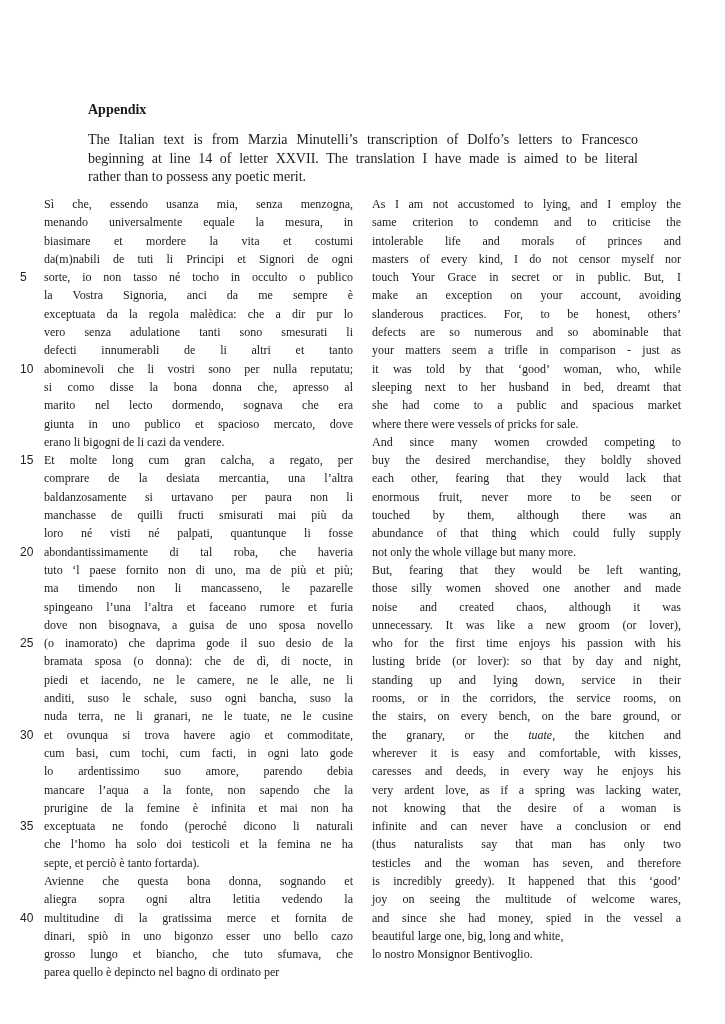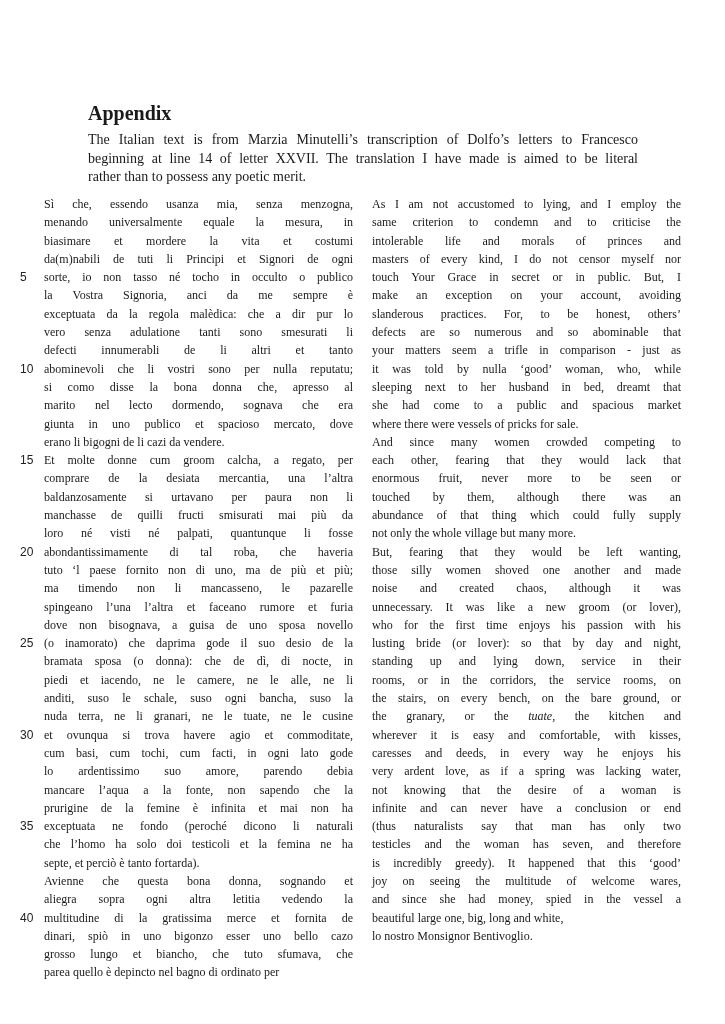--- a/index.html
+++ b/index.html
@@ -1,18 +1,18 @@
 <!DOCTYPE html>
 <html><head>
 <meta charset="utf-8">
 <style>
   html, body { margin: 0; padding: 0; background: #ffffff; }
   body { width: 725px; height: 1024px; position: relative; overflow: hidden;
          font-family: "Liberation Serif", "DejaVu Serif", serif; color: #1a1a1a; }
-  .heading { position: absolute; left: 88px; top: 102px; font-size: 20px; font-weight: bold; margin: 0; }
+  .heading { position: absolute; left: 88px; top: 102px; font-size: 14px; font-weight: bold; margin: 0; }
   .intro { position: absolute; left: 88px; top: 131px; width: 550px; font-size: 14px; line-height: 18.5px;
            text-align: justify; margin: 0; }
   .intro-line { display: block; text-align: justify; text-align-last: justify; white-space: nowrap; }
   .intro-line.last { text-align-last: left; }
   .col { position: absolute; top: 195px; font-size: 12px; line-height: 18.3px; }
   .col.left { left: 44px; width: 309px; }
   .col.right { left: 372px; width: 309px; }
   .ln { display: block; position: relative; height: 18.3px; white-space: nowrap;
         text-align: justify; text-align-last: justify; }
   .ln.end { text-align-last: left; }
@@ -50,21 +50,21 @@
     <span class="ln">sorte, io non tasso né tocho in occulto o publico</span>
     <span class="ln">la Vostra Signoria, anci da me sempre è</span>
     <span class="ln">exceptuata da la regola malèdica: che a dir pur lo</span>
     <span class="ln">vero senza adulatione tanti sono smesurati li</span>
     <span class="ln">defecti innumerabli de li altri et tanto</span>
     <span class="ln">abominevoli che li vostri sono per nulla reputatu;</span>
     <span class="ln">si como disse la bona donna che, apresso al</span>
     <span class="ln">marito nel lecto dormendo, sognava che era</span>
     <span class="ln">giunta in uno publico et spacioso mercato, dove</span>
     <span class="ln end">erano li bigogni de li cazi da vendere.</span>
-    <span class="ln">Et molte donne cum groom calcha, a regato, per</span>
+    <span class="ln">Et molte long cum gran calcha, a regato, per</span>
     <span class="ln">comprare de la desiata mercantia, una l’altra</span>
     <span class="ln">baldanzosamente si urtavano per paura non li</span>
     <span class="ln">manchasse de quilli fructi smisurati mai più da</span>
     <span class="ln">loro né visti né palpati, quantunque li fosse</span>
     <span class="ln">abondantissimamente di tal roba, che haveria</span>
     <span class="ln">tuto ‘l paese fornito non di uno, ma de più et più;</span>
     <span class="ln">ma timendo non li mancasseno, le pazarelle</span>
     <span class="ln">spingeano l’una l’altra et faceano rumore et furia</span>
     <span class="ln">dove non bisognava, a guisa de uno sposa novello</span>
     <span class="ln">(o inamorato) che daprima gode il suo desio de la</span>
@@ -90,25 +90,26 @@
 <div class="col right" id="col-english">
     <span class="ln">As I am not accustomed to lying, and I employ the</span>
     <span class="ln">same criterion to condemn and to criticise the</span>
     <span class="ln">intolerable life and morals of princes and</span>
     <span class="ln">masters of every kind, I do not censor myself nor</span>
     <span class="ln">touch Your Grace in secret or in public. But, I</span>
     <span class="ln">make an exception on your account, avoiding</span>
     <span class="ln">slanderous practices. For, to be honest, others’</span>
     <span class="ln">defects are so numerous and so abominable that</span>
     <span class="ln">your matters seem a trifle in comparison - just as</span>
-    <span class="ln">it was told by nulla ‘good’ woman, who, while</span>
+    <span class="ln">it was told by that ‘good’ woman, who, while</span>
     <span class="ln">sleeping next to her husband in bed, dreamt that</span>
     <span class="ln">she had come to a public and spacious market</span>
     <span class="ln end">where there were vessels of pricks for sale.</span>
     <span class="ln">And since many women crowded competing to</span>
+    <span class="ln">buy the desired merchandise, they boldly shoved</span>
     <span class="ln">each other, fearing that they would lack that</span>
     <span class="ln">enormous fruit, never more to be seen or</span>
     <span class="ln">touched by them, although there was an</span>
     <span class="ln">abundance of that thing which could fully supply</span>
     <span class="ln end">not only the whole village but many more.</span>
     <span class="ln">But, fearing that they would be left wanting,</span>
     <span class="ln">those silly women shoved one another and made</span>
     <span class="ln">noise and created chaos, although it was</span>
     <span class="ln">unnecessary. It was like a new groom (or lover),</span>
     <span class="ln">who for the first time enjoys his passion with his</span>

